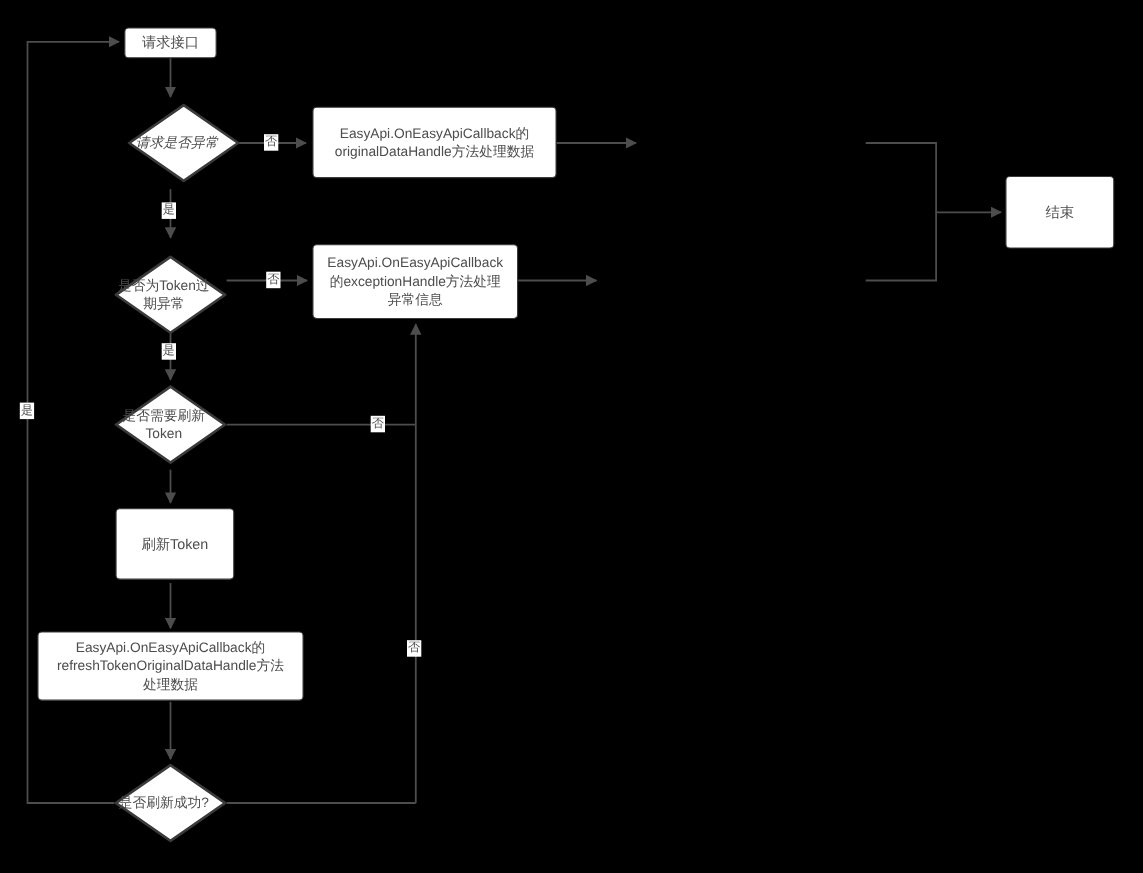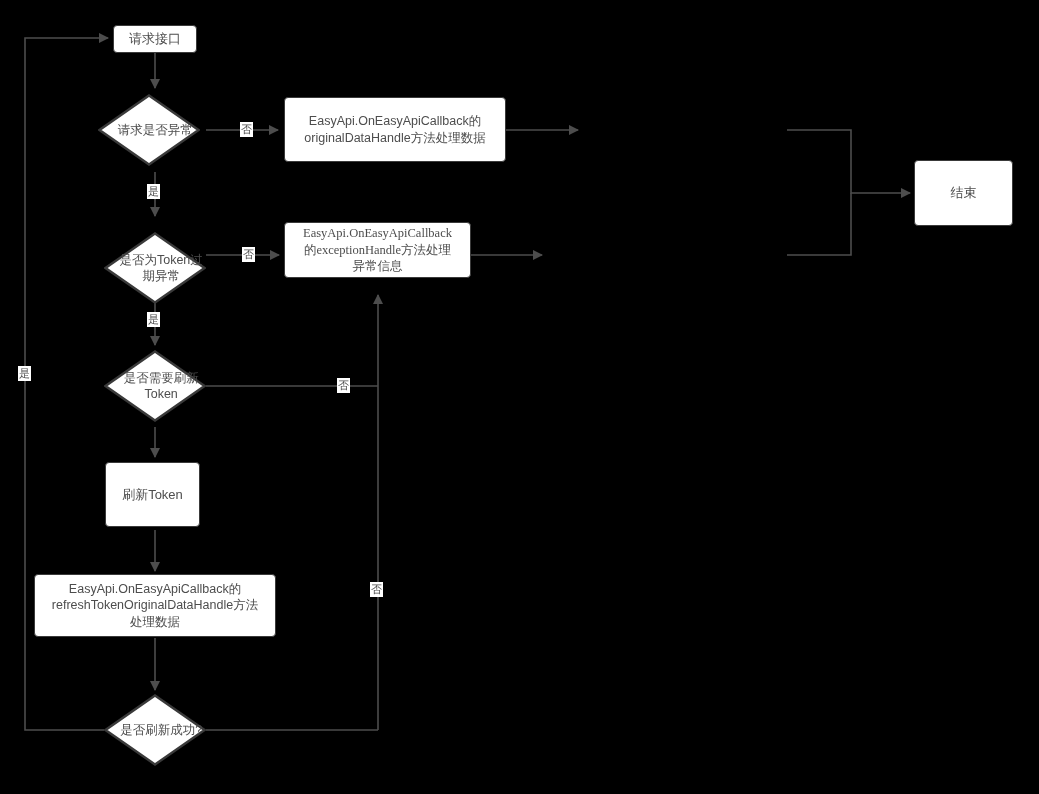--- a/index.html
+++ b/index.html
@@ -21,21 +21,21 @@
   svg.edges {
     position: absolute;
     left: 0; top: 0;
     width: 1039px; height: 794px;
     pointer-events: none;
   }
   .node {
     position: absolute;
     display: flex;
     align-items: center;
-    justify-content: flex-end;
+    justify-content: flex-start;
     text-align: center;
     color: #4d4d4d;
     line-height: 1.32;
   }
   .node.box {
     background: #ffffff;
     border: 1.6px solid #3a3a3a;
     border-radius: 4px;
     padding: 4px 7px;
   }
@@ -112,61 +112,61 @@
       <path d="M 206 730 L 378 730"></path>
 
       <path d="M 104 730 L 25 730 L 25 38 L 108 38" marker-end="url(#arrow)"></path>
     </g>
   </svg>
 
   <div class="node box" style="left:113px; top:25px; width:84px; height:28px; font-size:13px;">
     <span class="txt">请求接口</span>
   </div>
 
-  <div class="node diamond" style="left:98px; top:94px; width:102px; height:72px; font-size:12.5px;">
+  <div class="node diamond" style="left:116px; top:94px; width:102px; height:72px; font-size:12.5px;font-style:italic;">
     <svg class="dshape" viewBox="0 0 102 72" preserveAspectRatio="none">
       <polygon points="51,1.5 100.5,36 51,70.5 1.5,36" fill="#ffffff" stroke="#3a3a3a" stroke-width="2.4"></polygon>
     </svg>
     <span class="txt">请求是否异常</span>
   </div>
 
   <div class="node box" style="left:284px; top:97px; width:222px; height:65px; font-size:12.5px;">
     <span class="txt">EasyApi.OnEasyApiCallback的
 originalDataHandle方法处理数据</span>
   </div>
 
 
   <div class="node diamond" style="left:104px; top:232px; width:102px; height:72px; font-size:12.5px;">
     <svg class="dshape" viewBox="0 0 102 72" preserveAspectRatio="none">
       <polygon points="51,1.5 100.5,36 51,70.5 1.5,36" fill="#ffffff" stroke="#3a3a3a" stroke-width="2.4"></polygon>
     </svg>
     <span class="txt">是否为Token过
 期异常</span>
   </div>
 
-  <div class="node box" style="left:284px; top:222px; width:187px; height:56px; font-size:12.5px;font-family:Liberation Serif, serif;">
+  <div class="node box" style="left:284px; top:222px; width:187px; height:68px; font-size:12.5px;">
     <span class="txt">EasyApi.OnEasyApiCallback
 的exceptionHandle方法处理
 异常信息</span>
   </div>
 
 
   <div class="node diamond" style="left:104px; top:350px; width:102px; height:72px; font-size:12.5px;">
     <svg class="dshape" viewBox="0 0 102 72" preserveAspectRatio="none">
       <polygon points="51,1.5 100.5,36 51,70.5 1.5,36" fill="#ffffff" stroke="#3a3a3a" stroke-width="2.4"></polygon>
     </svg>
     <span class="txt">是否需要刷新
 Token</span>
   </div>
 
   <div class="node box" style="left:914px; top:160px; width:99px; height:66px; font-size:13px;">
     <span class="txt">结束</span>
   </div>
 
-  <div class="node box" style="left:105px; top:462px; width:95px; height:65px; font-size:13px;">
+  <div class="node box" style="left:105px; top:462px; width:108px; height:65px; font-size:13px;">
     <span class="txt">刷新Token</span>
   </div>
 
   <div class="node box" style="left:34px; top:574px; width:242px; height:63px; font-size:12.5px;">
     <span class="txt">EasyApi.OnEasyApiCallback的
 refreshTokenOriginalDataHandle方法
 处理数据</span>
   </div>
 
   <div class="node diamond" style="left:104px; top:694px; width:102px; height:72px; font-size:12.5px;">

